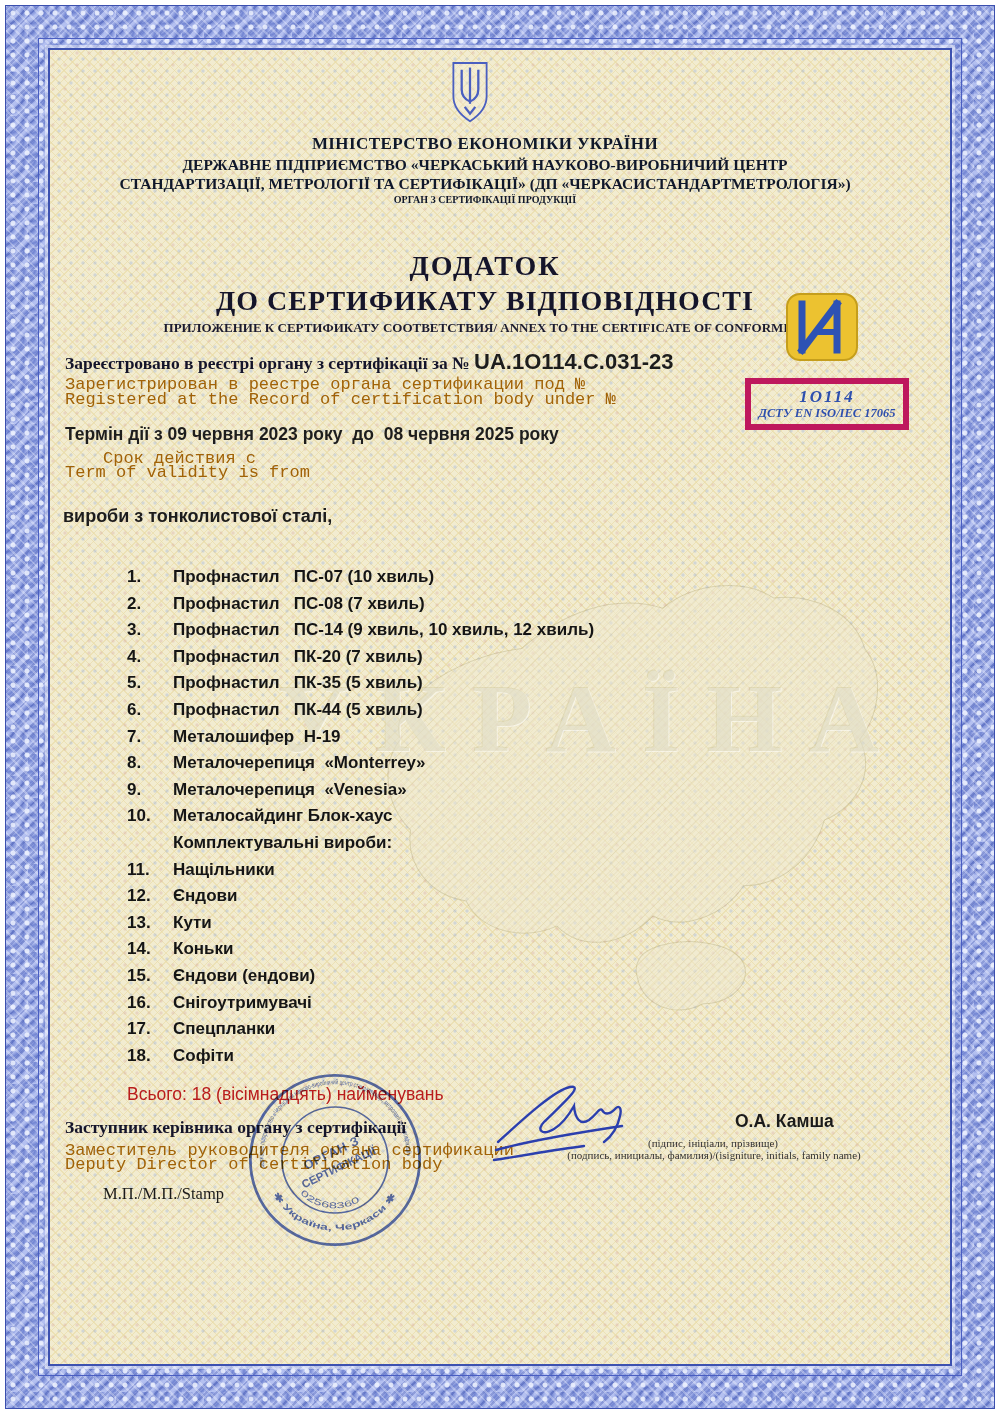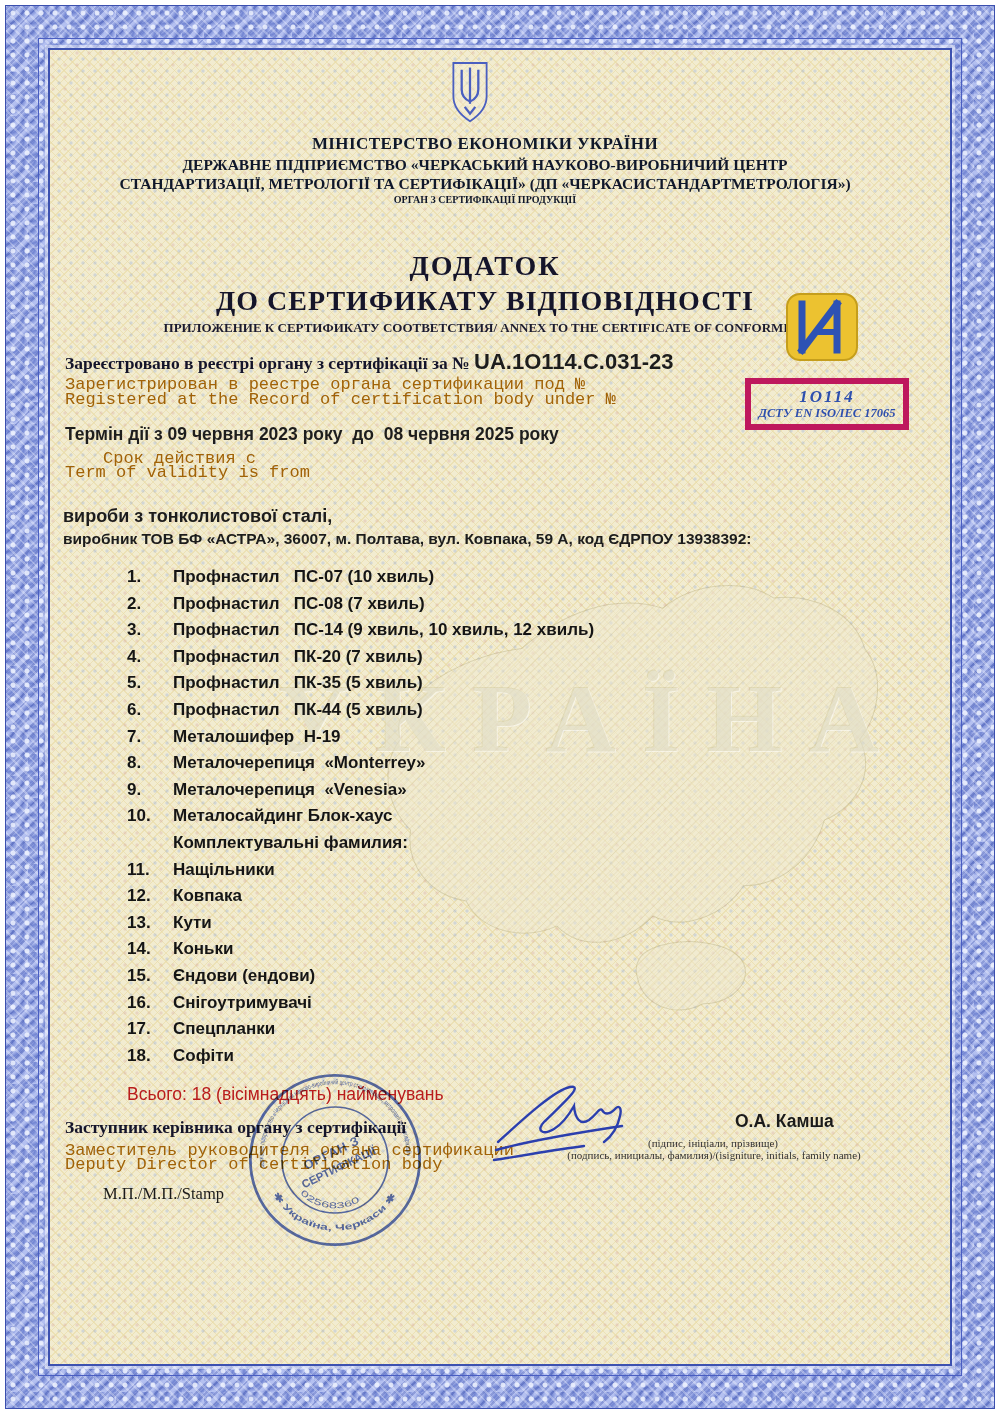--- a/index.html
+++ b/index.html
@@ -134,21 +134,20 @@
     <span class="serifB">Зареєстровано в реєстрі органу з сертифікації за № </span><span class="sansB" style="font-size:22px;color:#1d1d1d;">UA.1О114.С.031-23</span>
   </div>
   <div class="abs small" style="left:65px;top:375px;">Зарегистрирован в реестре органа сертификации под №</div>
   <div class="abs small" style="left:65px;top:390px;">Registered at the Record of certification body under №</div>
 
   <div class="abs sansB pre" style="left:65px;top:424px;font-size:17.5px;color:#1d1d1d;">Термін дії з 09 червня 2023 року  до  08 червня 2025 року</div>
   <div class="abs small" style="left:65px;top:449px;margin-left:38px;">Срок действия с</div>
   <div class="abs small" style="left:65px;top:463px;">Term of validity is from</div>
 
   <div class="abs sansB" style="left:63px;top:506px;font-size:18px;color:#1c1c1c;">вироби з тонколистової сталі,</div>
-  <div class="abs sansB" style="left:63px;top:530px;font-size:15.5px;color:#1c1c1c;">виробник ТОВ БФ «АСТРА», 36007, м. Полтава, вул. Ковпака, 59 А, код ЄДРПОУ 13938392:</div>
 
   <div class="abs list">
     <div class="row">
         <span class="num">1.</span>
         <span class="itxt">Профнастил   ПС-07 (10 хвиль)</span>
       </div>
     <div class="row">
         <span class="num">2.</span>
         <span class="itxt">Профнастил   ПС-08 (7 хвиль)</span>
       </div>
@@ -179,29 +178,29 @@
     <div class="row">
         <span class="num">9.</span>
         <span class="itxt">Металочерепиця  «Venesia»</span>
       </div>
     <div class="row">
         <span class="num">10.</span>
         <span class="itxt">Металосайдинг Блок-хаус</span>
       </div>
     <div class="row">
         <span class="num"></span>
-        <span class="itxt">Комплектувальні фамилия:</span>
+        <span class="itxt">Комплектувальні вироби:</span>
       </div>
     <div class="row">
         <span class="num">11.</span>
         <span class="itxt">Нащільники</span>
       </div>
     <div class="row">
         <span class="num">12.</span>
-        <span class="itxt">Ковпака</span>
+        <span class="itxt">Єндови</span>
       </div>
     <div class="row">
         <span class="num">13.</span>
         <span class="itxt">Кути</span>
       </div>
     <div class="row">
         <span class="num">14.</span>
         <span class="itxt">Коньки</span>
       </div>
     <div class="row">

